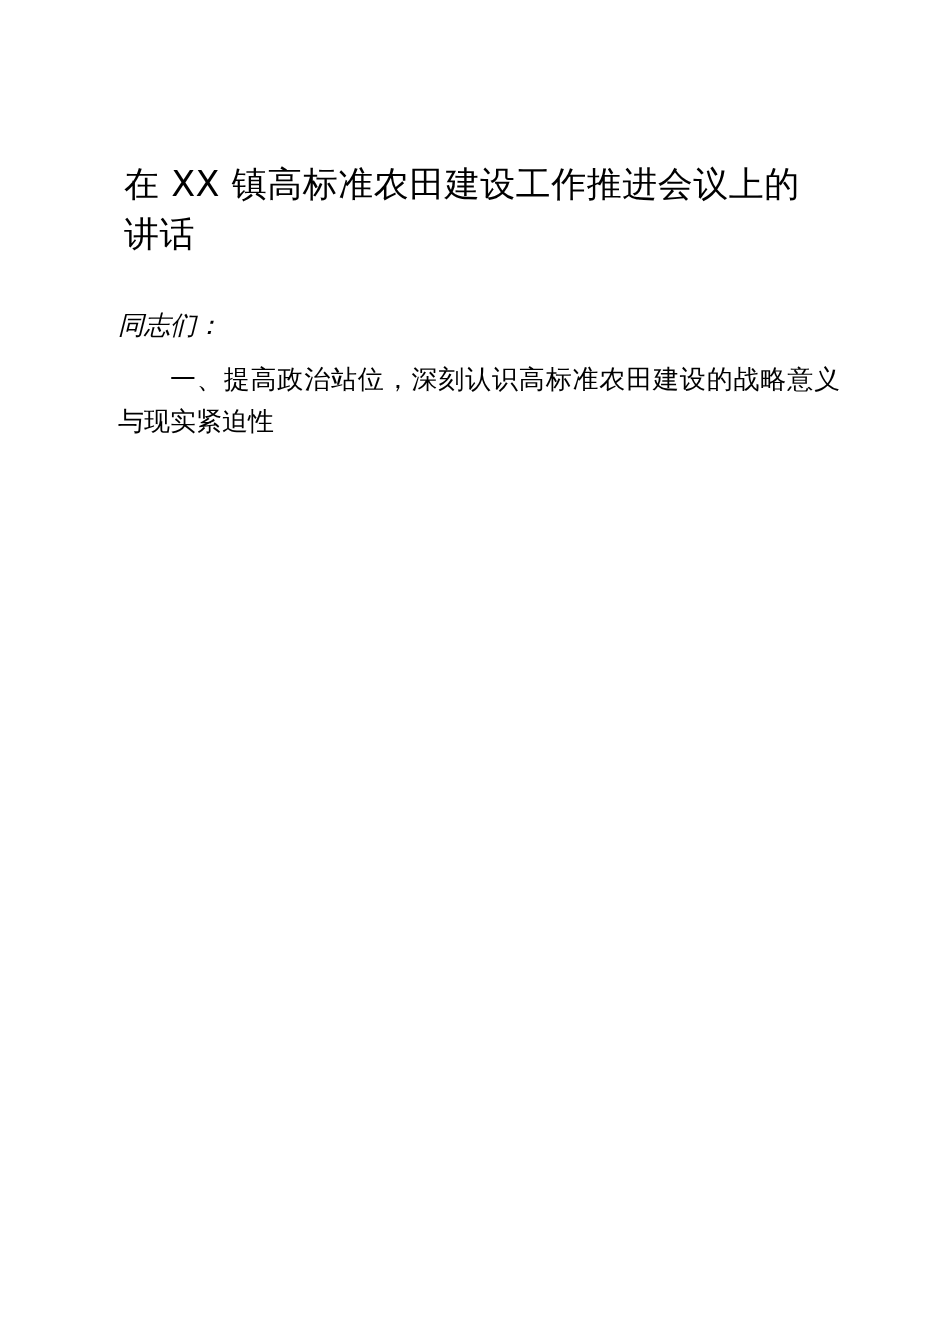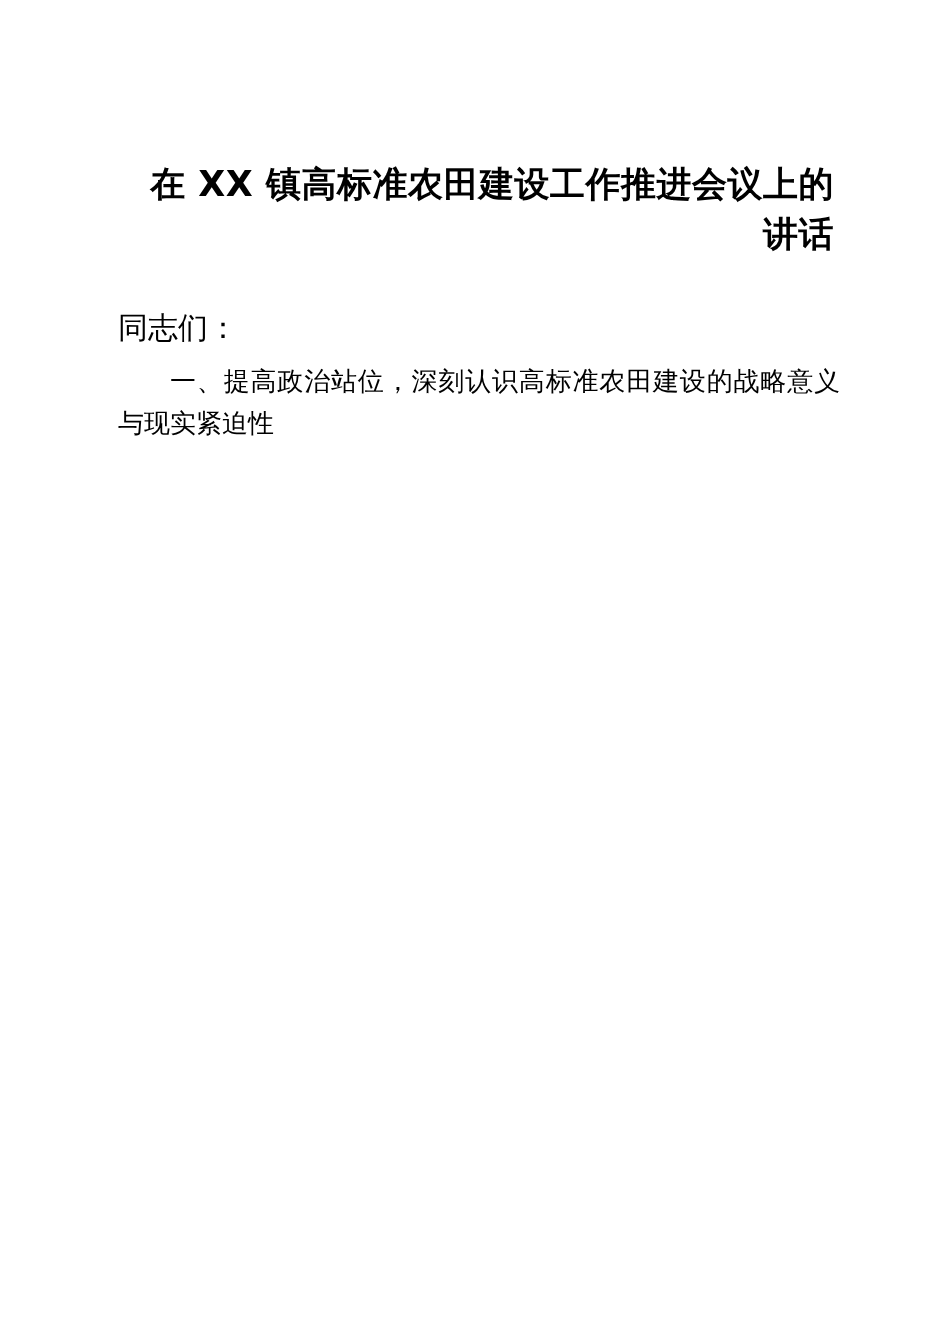--- a/index.html
+++ b/index.html
@@ -16,42 +16,44 @@
   }
   .page {
     box-sizing: border-box;
     width: 950px;
     height: 1344px;
     padding: 160px 110px 40px 118px;
     background: #ffffff;
   }
   .doc-title {
     font-size: 35px;
-    font-weight: 700;
+    font-weight: 400;
     line-height: 1.42;
-    text-align: right;
+    text-align: left;
     letter-spacing: 0.5px;
     margin: 0 0 46px 0;
     padding: 0 6px;
   }
   .salutation {
-    font-size: 30px;
+    font-size: 26px;
     line-height: 1.55;
-    margin: 0 0 8px 0;
+    margin: 0 0 0 0;
+    font-style: italic;
   }
   .para {
     font-size: 26px;
     line-height: 1.62;
     text-align: justify;
     text-justify: inter-ideograph;
     margin: 0 0 2px 0;
     text-indent: 2em;
   }
   .para:last-child {
     margin-bottom: 0;
+    margin-top: 12px;
   }
 </style>
 </head>
 <body>
 
 <div class="page">
 
   <h1 class="doc-title">在 XX 镇高标准农田建设工作推进会议上的讲话</h1>
 
   <p class="salutation">同志们：</p>

